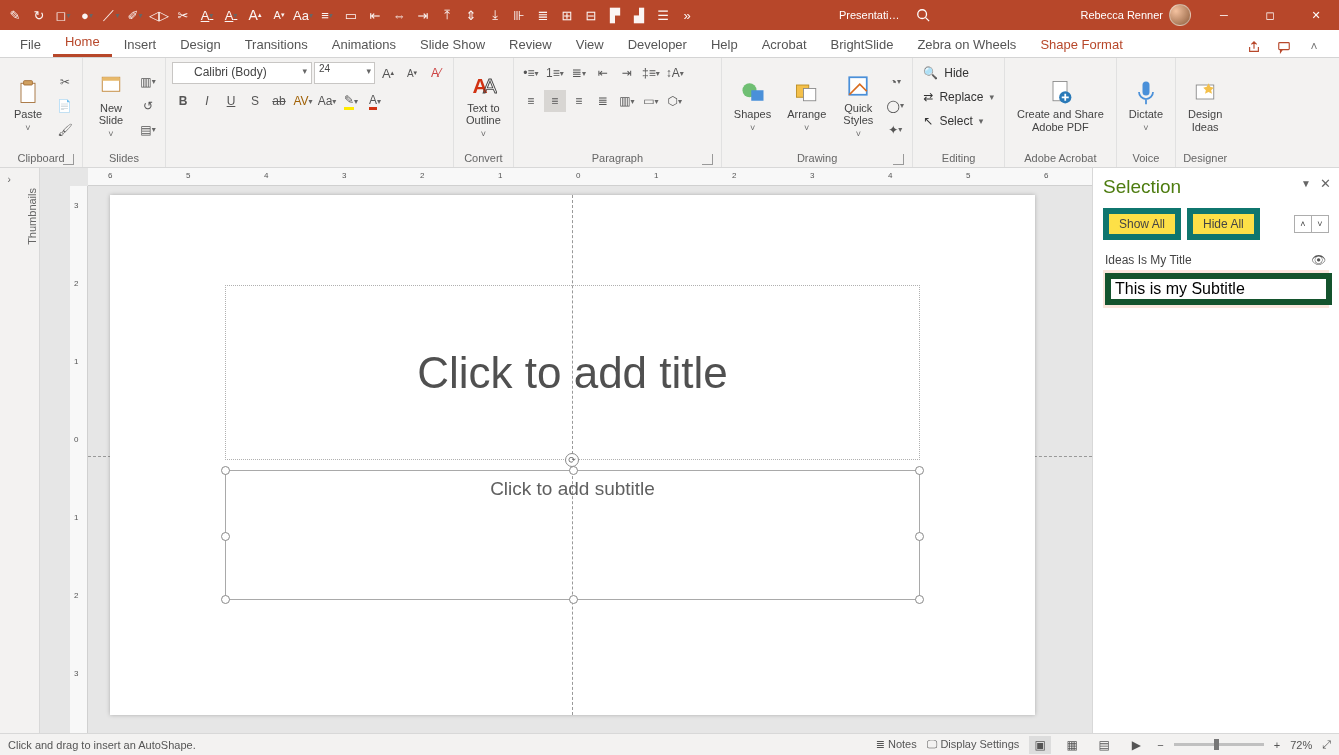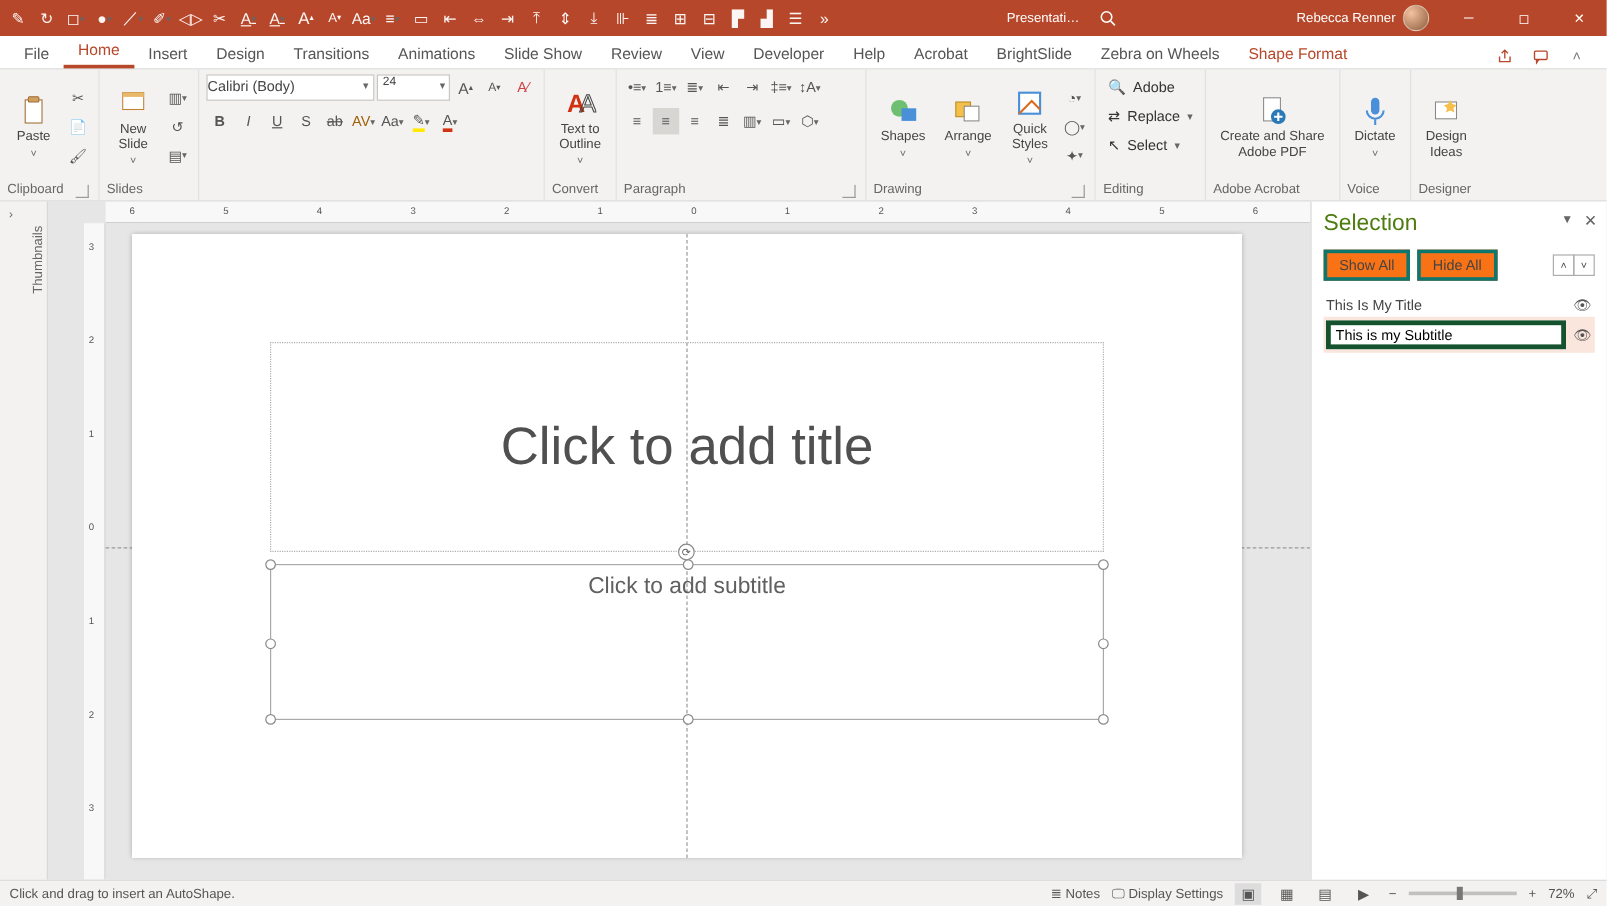--- a/index.html
+++ b/index.html
@@ -22,28 +22,28 @@
 .tab{padding:5px 12px;cursor:default;}
 .tab.active{color:#b7472a;border-bottom:3px solid #b7472a;font-weight:400;}
 .tab.special{color:#b7472a;}
 .tabs-right{margin-left:auto;display:flex;align-items:center;gap:8px;padding-right:6px;}
 .tabs-right .tri{width:22px;height:20px;display:flex;align-items:center;justify-content:center;color:#777;font-size:12px;border:1px solid transparent;}
 
 
 .ribbon{height:110px;background:#f3f2f1;border-bottom:1px solid #d8d8d8;display:flex;font-size:11px;color:#444;}
 .group{border-right:1px solid #e1e1e1;display:flex;flex-direction:column;padding:4px 6px 0;}
 .group-body{flex:1;display:flex;align-items:center;gap:4px;}
-.group-label{height:18px;display:flex;align-items:center;justify-content:flex-start;color:#666;font-size:11px;position:relative;}
+.group-label{height:18px;display:flex;align-items:center;justify-content:center;color:#666;font-size:11px;position:relative;}
 .dlaunch{position:absolute;right:2px;bottom:2px;width:11px;height:11px;border:1px solid #999;border-top:none;border-left:none;}
 .bigbtn{display:flex;flex-direction:column;align-items:center;justify-content:center;gap:2px;padding:2px 6px;min-width:44px;height:72px;text-align:center;line-height:1.15;}
 .bigbtn svg,.bigbtn .ic{width:28px;height:28px;}
 .smbtn{width:22px;height:22px;display:flex;align-items:center;justify-content:center;font-size:12px;color:#555;border:1px solid transparent;}
 .col{display:flex;flex-direction:column;gap:2px;}
 .row{display:flex;gap:2px;align-items:center;}
-.fontbox{width:140px;height:22px;border:1px solid #c8c6c4;background:#fff;font-size:12px;padding:2px 18px 2px 0;position:relative;}
+.fontbox{width:140px;height:22px;border:1px solid #c8c6c4;background:#fff;font-size:12px;padding:2px 18px 2px 21px;position:relative;}
 .fontbox:after{content:"▾";position:absolute;right:4px;top:3px;color:#666;font-size:9px;}
 .sizebox{width:61px;height:22px;border:1px solid #c8c6c4;background:#fff;font-size:10px;padding:0 14px 2px 4px;position:relative;}
 .sizebox:after{content:"▾";position:absolute;right:3px;top:3px;color:#666;font-size:9px;}
 .drop:after{content:" ▾";font-size:8px;color:#666;}
 .chev{font-size:9px;color:#666;}
 .menuitem{height:22px;display:flex;align-items:center;gap:6px;padding:0 4px;font-size:12px;color:#333;}
 
 
 .workspace{display:flex;height:565px;background:#e6e6e6;}
 .thumbrail{width:40px;background:#f3f2f1;border-right:1px solid #d8d8d8;display:flex;align-items:flex-start;justify-content:center;}
@@ -61,27 +61,27 @@
 .ph-sub{position:absolute;left:115px;top:275px;width:695px;height:130px;border:1px solid #a9a9a9;font-size:19px;color:#606060;text-align:center;padding-top:6px;font-family:Calibri,Arial,sans-serif;}
 .handle{position:absolute;width:9px;height:9px;background:#fff;border:1px solid #8a8a8a;border-radius:50%;}
 .rothandle{position:absolute;width:14px;height:14px;border:1px solid #8a8a8a;border-radius:50%;background:#fff;display:flex;align-items:center;justify-content:center;font-size:9px;color:#666;}
 
 
 .selpane{width:247px;background:#fff;border-left:1px solid #d8d8d8;padding:8px 10px;font-size:12px;color:#444;position:relative;}
 .selpane h2{color:#4d7c0f;font-weight:400;font-size:19px;margin-bottom:10px;}
 .selpane .close{position:absolute;right:8px;top:8px;font-size:13px;color:#666;}
 .selpane .mini{position:absolute;right:28px;top:10px;font-size:10px;color:#666;}
 .selbtns{display:flex;gap:6px;margin-bottom:10px;align-items:center;}
-.selbtn{border:3px solid #0f766e;background:#f97316;padding:3px 10px;font-size:12px;}
+.selbtn{border:6px solid #0f766e;background:#fde047;padding:3px 10px;font-size:12px;}
 .arrowbox{margin-left:auto;display:flex;}
 .arrowbox div{width:18px;height:18px;border:1px solid #adadad;display:flex;align-items:center;justify-content:center;font-size:9px;margin-left:-1px;}
 .selitem{display:flex;align-items:center;padding:3px 2px;gap:6px;}
 .selitem .eye{margin-left:auto;width:16px;font-size:12px;color:#555;}
 .selitem.editing{background:#fbe6dd;}
-.selitem.editing input{flex:1;border:4px solid #14532d;padding:1px 4px;font-size:12px;font-family:inherit;outline:none;}
+.selitem.editing input{flex:1;border:6px solid #14532d;padding:1px 4px;font-size:16px;font-family:inherit;outline:none;}
 
 
 .status{height:22px;background:#f3f2f1;border-top:1px solid #d8d8d8;display:flex;align-items:center;font-size:11px;color:#555;padding:8px 8px;gap:14px;}
 .status .right{margin-left:auto;display:flex;align-items:center;gap:10px;}
 .viewbtn{width:22px;height:18px;display:flex;align-items:center;justify-content:center;border:1px solid transparent;font-size:12px;color:#555;}
 .viewbtn.active{background:#ddd;}
 .zoom-slider{width:90px;height:3px;background:#c0c0c0;position:relative;}
 .zoom-slider .thumb{position:absolute;top:-4px;left:40px;width:5px;height:11px;background:#777;}
 svg{display:block;}
 </style>
@@ -333,21 +333,21 @@
     <div class="group-label">
         <span>Drawing</span>
         <span class="dlaunch"></span>
       </div>
   </div>
 
   <div class="group">
     <div class="group-body col" style="align-items:flex-start;">
       <div class="menuitem">
           <span>🔍</span>
-          <span>Adobe</span>
+          <span>Hide</span>
         </div>
       <div class="menuitem">
           <span>⇄</span>
           <span>Replace</span>
           <span class="chev"> ▾</span>
         </div>
       <div class="menuitem">
           <span>↖</span>
           <span>Select</span>
           <span class="chev"> ▾</span>
@@ -468,21 +468,21 @@
     <h2>Selection</h2>
     <div class="selbtns">
       <div class="selbtn">Show All</div>
       <div class="selbtn">Hide All</div>
       <div class="arrowbox">
         <div>˄</div>
         <div>˅</div>
       </div>
     </div>
     <div class="selitem">
-      <span>This Is My Title</span>
+      <span>Ideas Is My Title</span>
       <span class="eye">👁</span>
     </div>
     <div class="selitem editing">
       <input value="This is my Subtitle" style="">
       <span class="eye">👁</span>
     </div>
   </div>
 </div>
 
 <div class="status">

